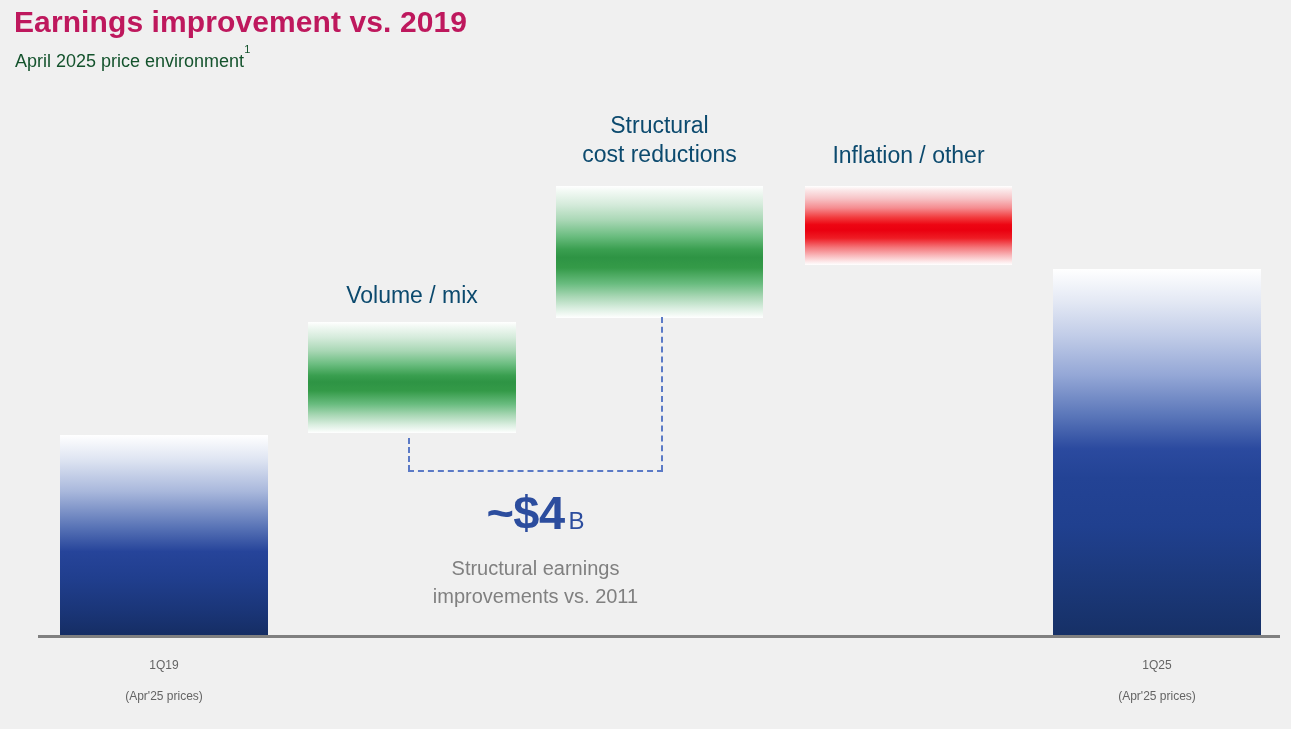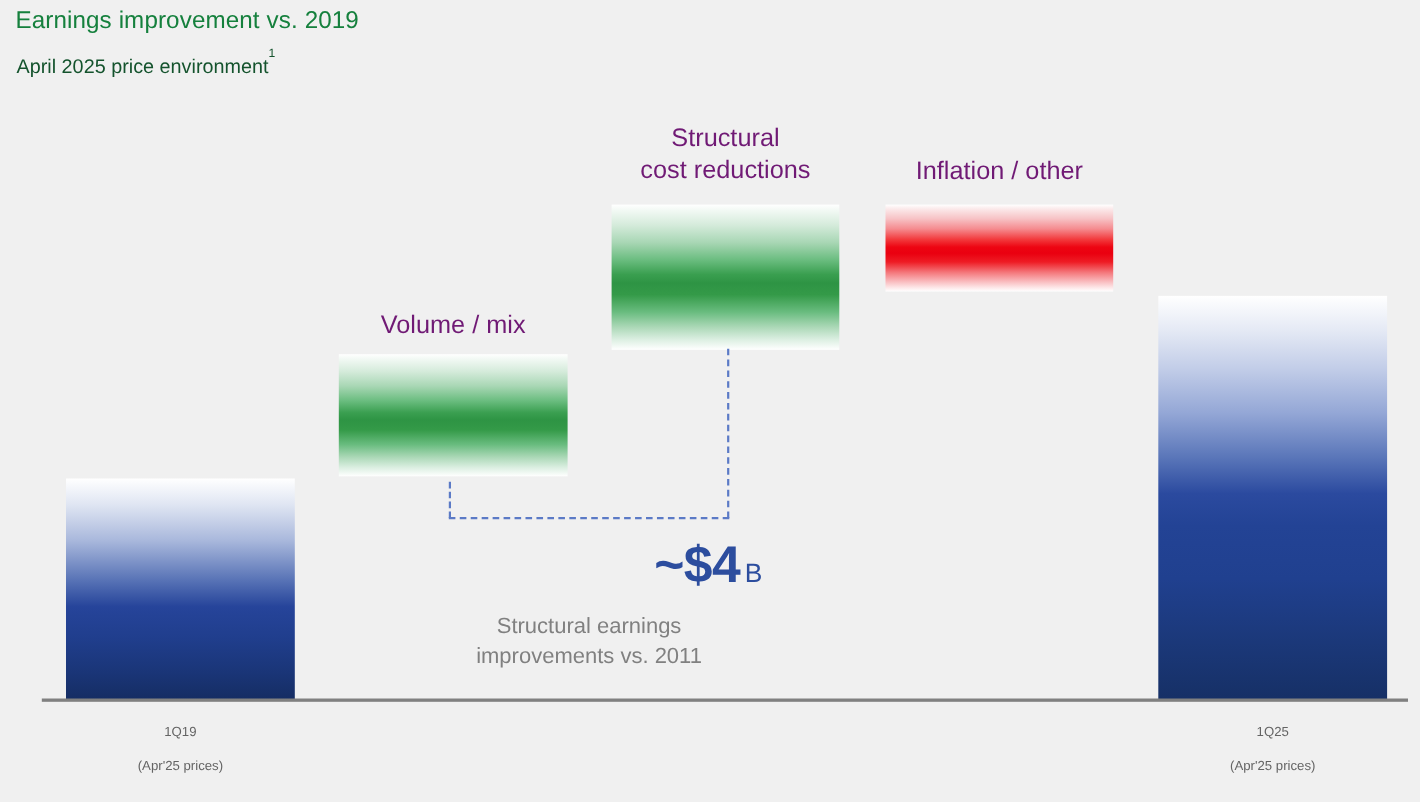--- a/index.html
+++ b/index.html
@@ -19,23 +19,23 @@
   #chart-root {
     position: absolute;
     inset: 0;
   }
 
   
   .title {
     position: absolute;
     left: 14px;
     top: 5px;
-    font-size: 22px;
-    font-weight: 400;
-    color: #15803d;
+    font-size: 30px;
+    font-weight: 700;
+    color: #be185d;
     letter-spacing: 0.1px;
     white-space: nowrap;
   }
   .subtitle {
     position: absolute;
     left: 15px;
     top: 50px;
     font-size: 18px;
     font-weight: 400;
     color: #14532d;
@@ -134,21 +134,21 @@
       #f9b8bb 88%,
       #fdeaeb 96%,
       #ffffff 100%);
   }
 
   
   .bar-label {
     position: absolute;
     font-size: 23px;
     font-weight: 400;
-    color: #701a75;
+    color: #0c4a6e;
     text-align: center;
     line-height: 29px;
     white-space: pre-line;
   }
 
   
   .bracket-h {
     position: absolute;
     border-top: 2px dashed #5b7ac6;
   }
@@ -162,21 +162,20 @@
     position: absolute;
     text-align: center;
   }
   .callout-value {
     font-size: 47px;
     font-weight: 700;
     color: #2c4d9e;
     letter-spacing: -0.5px;
     line-height: 52px;
     white-space: nowrap;
-    text-align: right;
   }
   .callout-value .unit {
     font-size: 24px;
     font-weight: 400;
     letter-spacing: 0;
     margin-left: 4px;
   }
   .callout-desc {
     margin-top: 7px;
     font-size: 20px;

